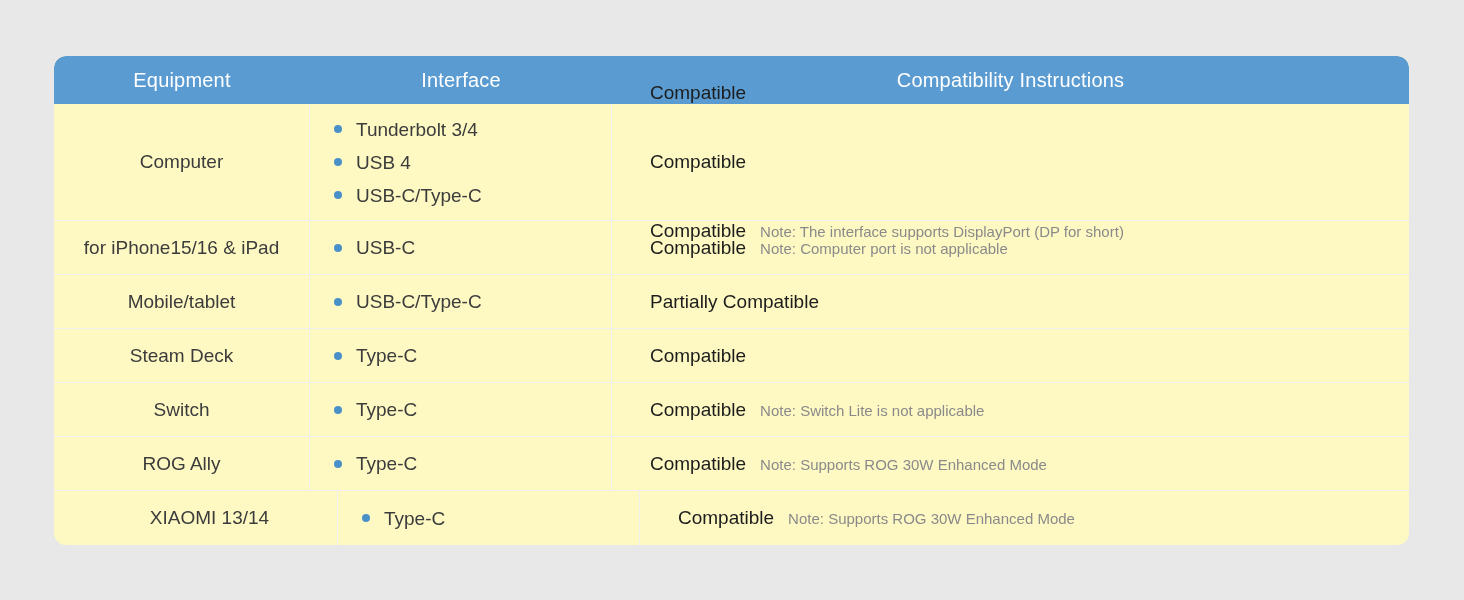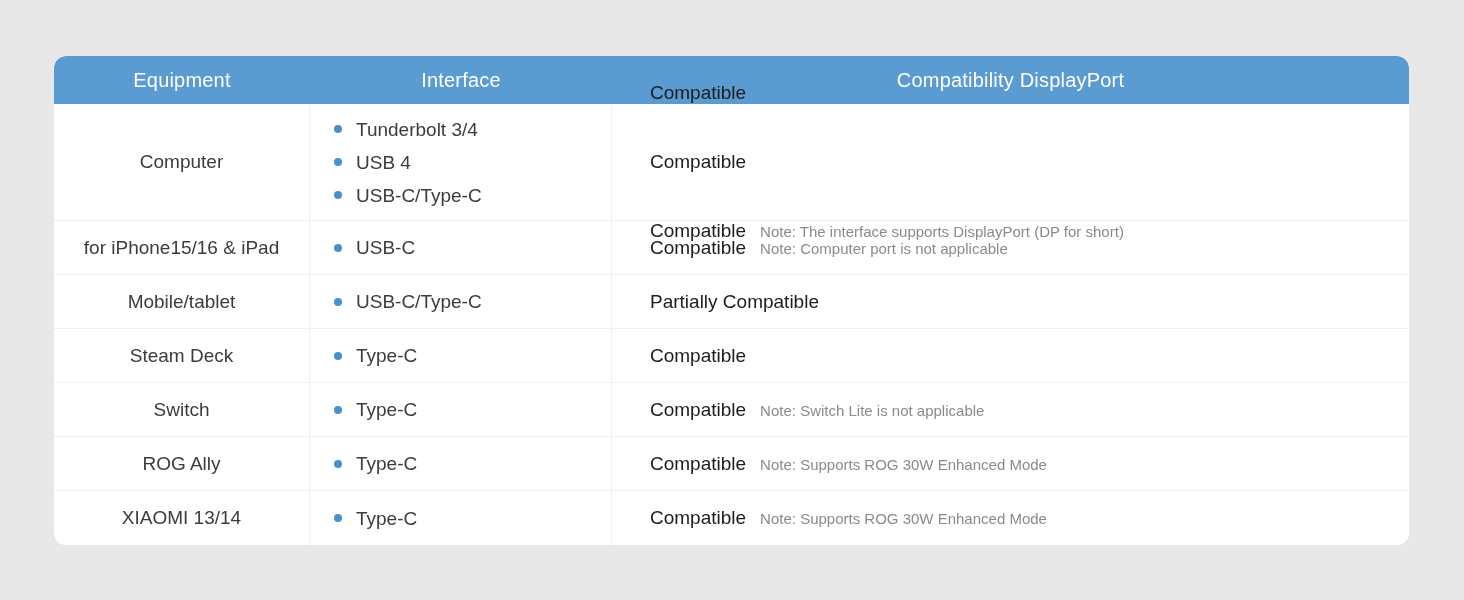--- a/index.html
+++ b/index.html
@@ -15,21 +15,21 @@
     width: 1464px;
     height: 600px;
     background: #e8e8e8;
   }
   .card {
     position: absolute;
     left: 54px;
     top: 56px;
     width: 1355px;
     height: 489px;
-    background: #ffffff;
+    background: #fef9c3;
     border-radius: 12px;
     overflow: hidden;
   }
   .thead {
     display: flex;
     height: 48px;
     background: #5a9bd1;
     border-radius: 12px 12px 0 0;
   }
   .th {
@@ -45,21 +45,21 @@
   .col-iface { width: 302px; flex: 0 0 302px; }
   .col-compat { flex: 1 1 auto; }
 
   .tbody { position: relative; }
 
   .row {
     display: flex;
     border-bottom: 1px solid #f0f0f0;
     position: relative;
   }
-  .row:last-child { border-bottom: none; }
+  .row:last-child { border-bottom: none; margin-left: 28px; }
 
   .cell-equip {
     width: 256px;
     flex: 0 0 256px;
     display: flex;
     align-items: center;
     justify-content: center;
     font-size: 19px;
     color: #3c3c3c;
     padding: 0 8px;
@@ -124,21 +124,21 @@
 </style>
 </head>
 <body>
 
 <div class="page">
   <div class="card">
 
     <div class="thead">
       <div class="th col-equip">Equipment</div>
       <div class="th col-iface">Interface</div>
-      <div class="th col-compat">Compatibility DisplayPort</div>
+      <div class="th col-compat">Compatibility Instructions</div>
     </div>
 
     <div class="tbody" id="table-body">
         <div class="row row-computer">
           <div class="cell-equip">Computer</div>
           <div class="cell-iface">
             <div class="iface-item">
               <span class="bullet"></span>
               <span>Tunderbolt 3/4</span>
             </div>

